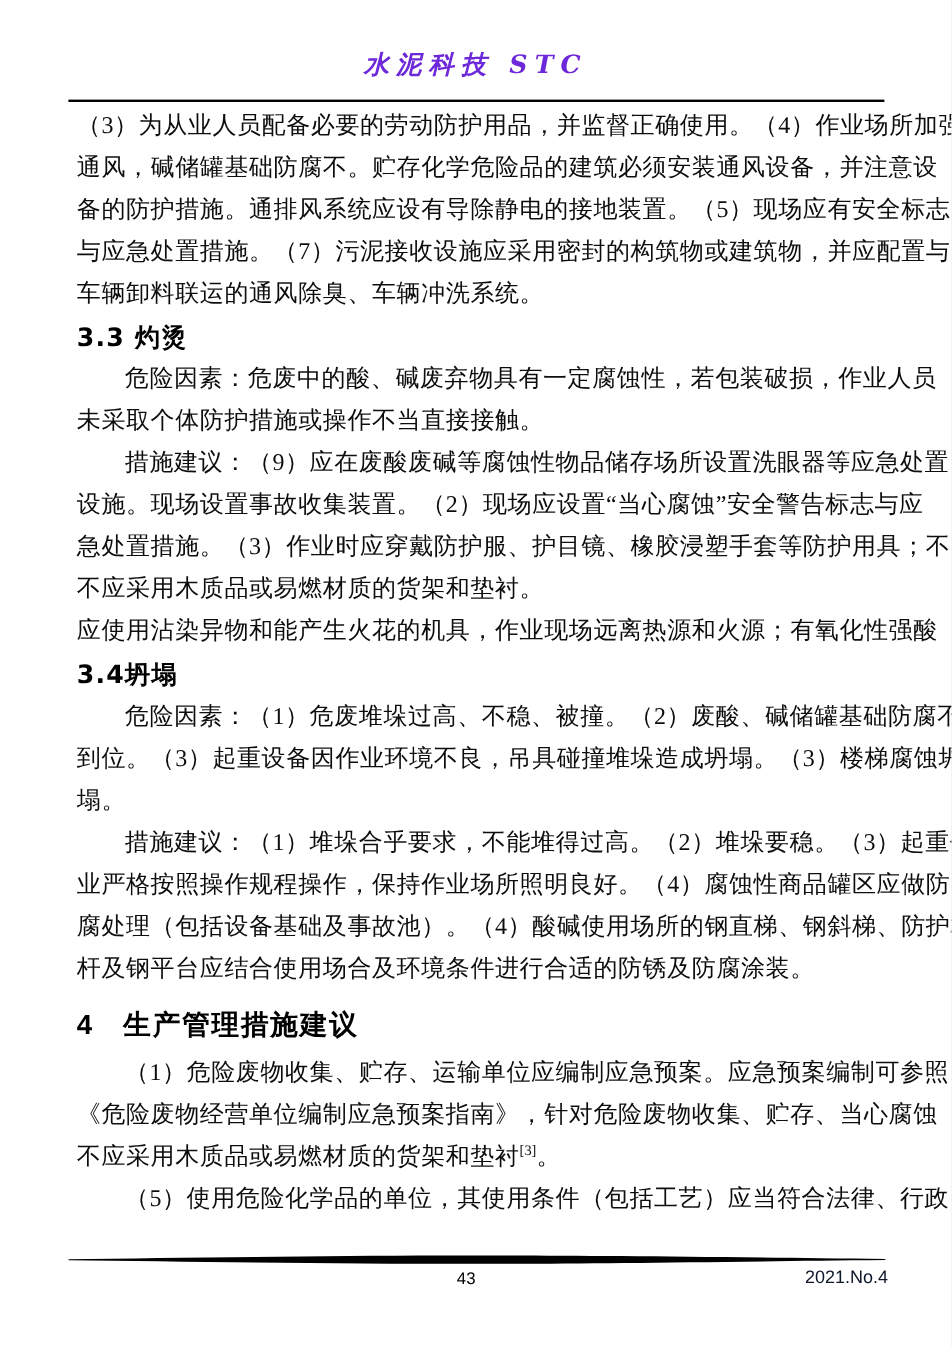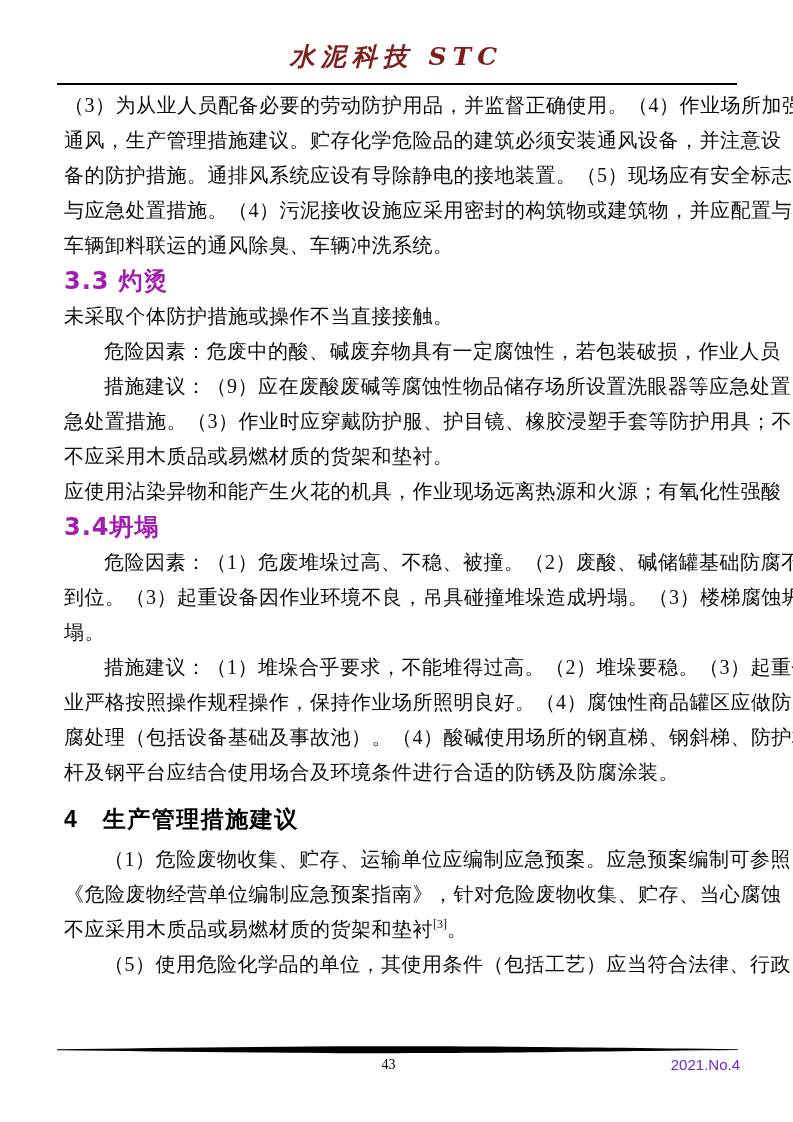--- a/index.html
+++ b/index.html
@@ -10,22 +10,22 @@
     background:#ffffff;
     overflow:hidden;
     color:#111111;
   }
   
   .journal-title {
     position:absolute; top:40px; left:0; right:0;
     text-align:center;
     font-family:"DejaVu Serif","Liberation Serif",serif;
     font-style:italic; font-weight:bold;
-    font-size:25px; letter-spacing:6px;
-    color:#7f1d1d;
+    font-size:21px; letter-spacing:6px;
+    color:#6d28d9;
   }
   .header-rule {
     position:absolute; top:83px; left:57px; right:56px;
     height:2px; background:#000;
   }
   
   .content {
     position:absolute; top:88px; left:64px; width:670px;
     font-family:"Liberation Serif","DejaVu Serif",serif;
     font-size:20px; color:#0d0d0d;
@@ -36,64 +36,65 @@
     letter-spacing:0.5px;
   }
   .line.indent { padding-left:40px; }
   .line sup {
     font-size:12px; line-height:0; vertical-align:super;
     letter-spacing:0;
   }
   .h3 {
     line-height:36px;
     font-family:"DejaVu Sans","Liberation Sans",sans-serif;
-    font-weight:bold; font-size:24px; letter-spacing:1px;
-    color:#a21caf;
+    font-weight:bold; font-size:21px; letter-spacing:1px;
+    color:#000000;
   }
   .h2 {
     line-height:46px; margin-top:6px;
     font-family:Liberation Sans, sans-serif;
     font-weight:bold; font-size:23px; letter-spacing:1.5px;
     color:#000;
   }
   
   .footer-rule {
     position:absolute; top:1044px; left:57px; width:681px; height:12px;
   }
   .footer-pageno {
     position:absolute; top:1057px; left:0; right:16px;
     text-align:center;
-    font-family:Liberation Serif, serif;
+    font-family:Liberation Sans, sans-serif;
     font-size:14px; color:#000;
   }
   .footer-issue {
     position:absolute; top:1056px; right:53px;
     font-family:"Liberation Sans","DejaVu Sans",sans-serif;
-    font-size:15px; font-weight:500; color:#6d28d9;
+    font-size:15px; font-weight:500; color:#0f172a;
   }
 </style>
 </head>
 <body>
 
 <div class="page">
 
   <div class="journal-title">水泥科技 STC</div>
 
   <div class="header-rule"></div>
 
   <div class="content">
       <div class="line">（3）为从业人员配备必要的劳动防护用品，并监督正确使用。（4）作业场所加强</div>
-      <div class="line">通风，生产管理措施建议。贮存化学危险品的建筑必须安装通风设备，并注意设</div>
+      <div class="line">通风，碱储罐基础防腐不。贮存化学危险品的建筑必须安装通风设备，并注意设</div>
       <div class="line">备的防护措施。通排风系统应设有导除静电的接地装置。（5）现场应有安全标志</div>
-      <div class="line">与应急处置措施。（4）污泥接收设施应采用密封的构筑物或建筑物，并应配置与</div>
+      <div class="line">与应急处置措施。（7）污泥接收设施应采用密封的构筑物或建筑物，并应配置与</div>
       <div class="line">车辆卸料联运的通风除臭、车辆冲洗系统。</div>
       <div class="h3">3.3 灼烫</div>
+      <div class="line indent">危险因素：危废中的酸、碱废弃物具有一定腐蚀性，若包装破损，作业人员</div>
       <div class="line">未采取个体防护措施或操作不当直接接触。</div>
-      <div class="line indent">危险因素：危废中的酸、碱废弃物具有一定腐蚀性，若包装破损，作业人员</div>
       <div class="line indent">措施建议：（9）应在废酸废碱等腐蚀性物品储存场所设置洗眼器等应急处置</div>
+      <div class="line">设施。现场设置事故收集装置。（2）现场应设置“当心腐蚀”安全警告标志与应</div>
       <div class="line">急处置措施。（3）作业时应穿戴防护服、护目镜、橡胶浸塑手套等防护用具；不</div>
       <div class="line">不应采用木质品或易燃材质的货架和垫衬。</div>
       <div class="line">应使用沾染异物和能产生火花的机具，作业现场远离热源和火源；有氧化性强酸</div>
       <div class="h3">3.4坍塌</div>
       <div class="line indent">危险因素：（1）危废堆垛过高、不稳、被撞。（2）废酸、碱储罐基础防腐不</div>
       <div class="line">到位。（3）起重设备因作业环境不良，吊具碰撞堆垛造成坍塌。（3）楼梯腐蚀坍</div>
       <div class="line">塌。</div>
       <div class="line indent">措施建议：（1）堆垛合乎要求，不能堆得过高。（2）堆垛要稳。（3）起重作</div>
       <div class="line">业严格按照操作规程操作，保持作业场所照明良好。（4）腐蚀性商品罐区应做防</div>
       <div class="line">腐处理（包括设备基础及事故池）。（4）酸碱使用场所的钢直梯、钢斜梯、防护栏</div>

